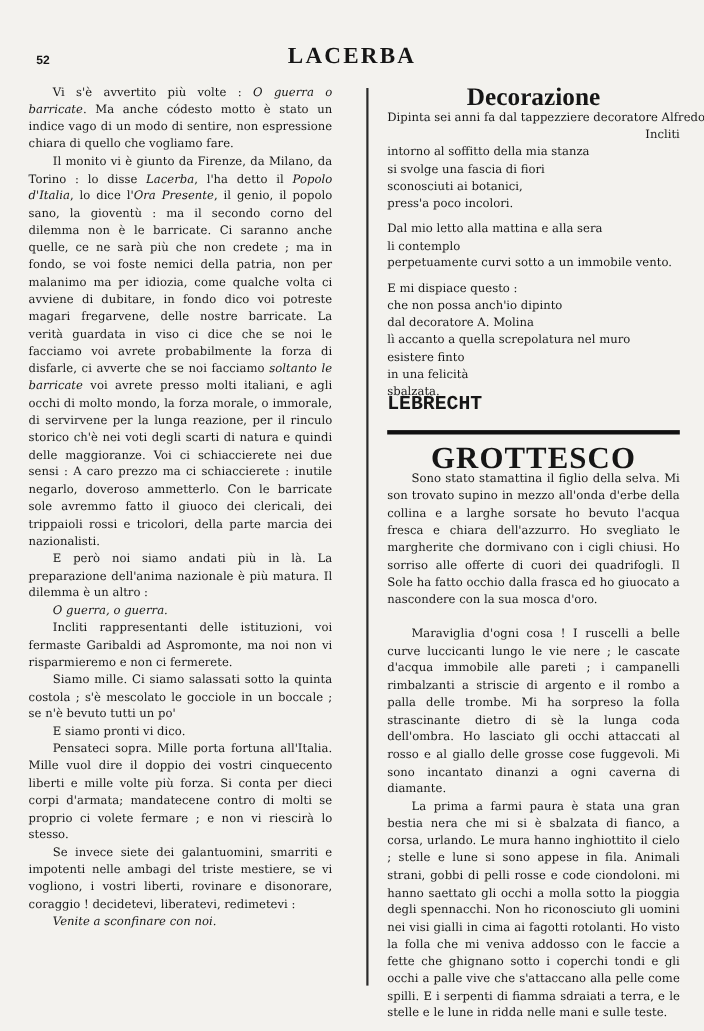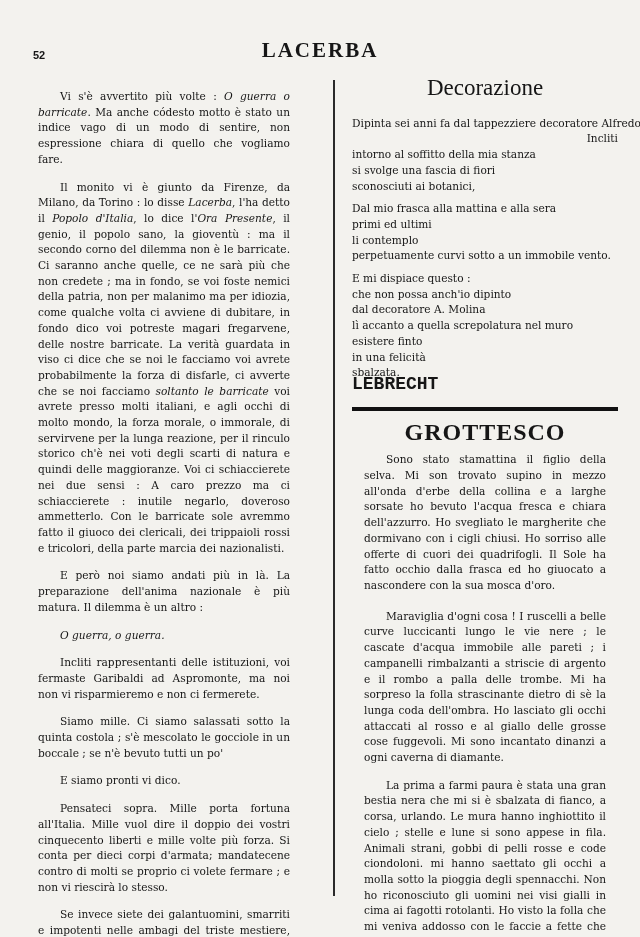--- a/index.html
+++ b/index.html
@@ -15,33 +15,33 @@
     font-family:"Liberation Sans", sans-serif; font-weight:bold; font-size:11px;
   }
   .masthead {
     position:absolute; left:0; width:640px; top:38px; text-align:center;
     font-family:"Liberation Serif", serif; font-weight:bold; font-size:21px; letter-spacing:2px;
   }
   .col { position:absolute; font-size:10.6px; line-height:15.7px; }
   .left-col { left:26px; top:77px; width:276px; }
   .right-col { left:352px; top:80px; width:266px; }
   .col-rule { position:absolute; left:333px; top:80px; width:1.5px; height:816px; background:#2a2a2a; }
-  p { margin:12px; text-align:justify; }
+  p { margin:0; text-align:justify; }
   .ind { text-indent:22px; }
   .it { font-style:italic; }
   .sig {
     text-align:left; font-family:Liberation Mono, monospace; font-weight:bold; font-size:18px;
     margin-top:10px;
   }
   .rule-thick { height:4px; background:#111; margin:14px 0 0 0; }
   .title-deco {
-    text-align:center; font-family:"Liberation Serif", serif; font-weight:normal; font-size:23px; margin-bottom:20px;
+    text-align:center; font-family:"Liberation Serif", serif; font-weight:bold; font-size:23px; margin-bottom:4px;
   }
   .title-grott {
-    text-align:center; font-family:"Liberation Serif", serif; font-weight:bold; font-size:24px; letter-spacing:1px;
+    text-align:center; font-family:"Liberation Serif", serif; font-weight:bold; font-size:28px; letter-spacing:1px;
     margin:14px 0 4px 0;
   }
   .poem-line { white-space:nowrap; }
   .stanza { margin-top:7px; }
   .gap { margin-top:15px; }
 </style>
 </head>
 <body>
 
 <div class="page-number">52</div>
@@ -68,24 +68,24 @@
 
 <div class="col right-col">
   <div>
     <div class="title-deco">Decorazione</div>
     <div class="poem-line">Dipinta sei anni fa dal tappezziere decoratore Alfredo</div>
     <div class="poem-line" style="text-align:right;">Incliti</div>
     <div>
       <div class="poem-line">intorno al soffitto della mia stanza</div>
       <div class="poem-line">si svolge una fascia di fiori</div>
       <div class="poem-line">sconosciuti ai botanici,</div>
+      <div class="poem-line">press'a poco incolori.</div>
     </div>
     <div class="stanza">
-      <div class="poem-line">Dal mio frasca alla mattina e alla sera</div>
-      <div class="poem-line">primi ed ultimi</div>
+      <div class="poem-line">Dal mio letto alla mattina e alla sera</div>
       <div class="poem-line">li contemplo</div>
       <div class="poem-line">perpetuamente curvi sotto a un immobile vento.</div>
     </div>
     <div class="stanza">
       <div class="poem-line">E mi dispiace questo :</div>
       <div class="poem-line">che non possa anch'io dipinto</div>
       <div class="poem-line">dal decoratore A. Molina</div>
       <div class="poem-line">lì accanto a quella screpolatura nel muro</div>
       <div class="poem-line">esistere finto</div>
       <div class="poem-line">in una felicità</div>

